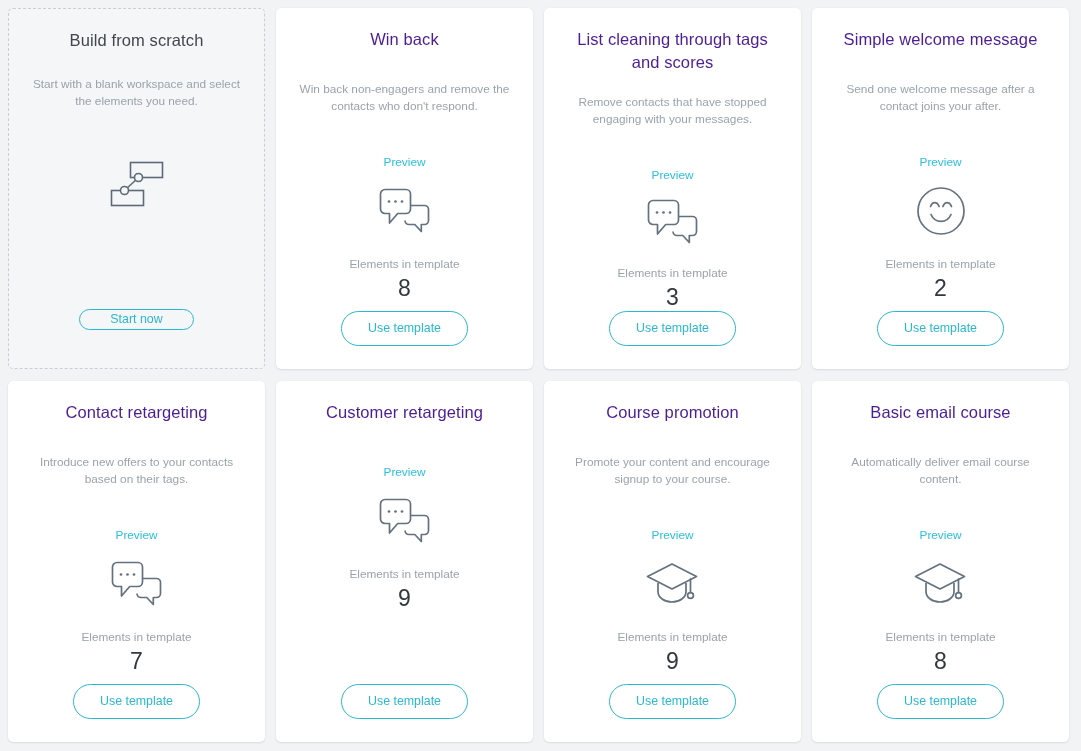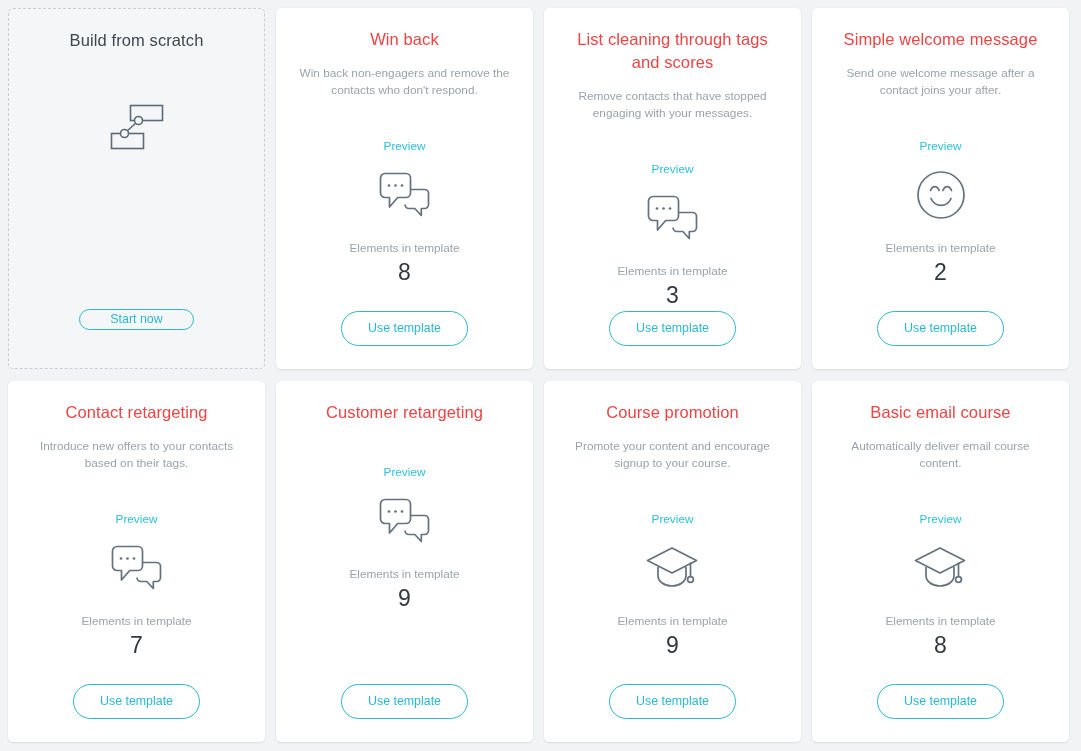--- a/index.html
+++ b/index.html
@@ -34,34 +34,34 @@
 
   .card.scratch {
     background: #f4f6f8;
     border: 1px dashed #c8ced6;
     box-shadow: none;
   }
 
   .card-title {
     font-size: 16.5px;
     line-height: 23px;
-    color: #ef4444;
+    color: #4c1d95;
     text-align: center;
     font-weight: 400;
     letter-spacing: 0.1px;
     min-height: 23px;
   }
   .card.scratch .card-title { color: #40474d; }
 
   .card-desc {
     font-size: 11.8px;
     line-height: 16.5px;
     color: #9aa3ab;
     text-align: center;
-    margin-top: 14px;
+    margin-top: 30px;
     max-width: 215px;
   }
   .card.scratch .card-desc { margin-top: 24px; }
 
   .preview-link {
     font-size: 11.8px;
     color: #2bc0dd;
     margin-top: 40px;
     text-decoration: none;
     cursor: pointer;
@@ -117,20 +117,21 @@
   .card:not(.scratch) .btn { margin-bottom: 7px; }
 
   .spacer { flex: 1 1 auto; }
 </style>
 </head>
 <body>
 
 <div id="grid">
     <div class="card scratch">
       <div class="card-title">Build from scratch</div>
+      <div class="card-desc">Start with a blank workspace and select the elements you need.</div>
       <div class="icon-wrap">
     <svg width="60" height="52" viewBox="0 0 60 52" fill="none" xmlns="http://www.w3.org/2000/svg">
       <rect x="23.5" y="4.5" width="32" height="15" stroke="#5d6b79" stroke-width="1.6" fill="none"></rect>
       <rect x="4.5" y="32.5" width="32" height="15" stroke="#5d6b79" stroke-width="1.6" fill="none"></rect>
       <line x1="18.5" y1="31.5" x2="30.5" y2="20.5" stroke="#5d6b79" stroke-width="1.6"></line>
       <circle cx="31.5" cy="19.5" r="4" stroke="#5d6b79" stroke-width="1.6" fill="#f4f6f8"></circle>
       <circle cx="17.5" cy="32.5" r="4" stroke="#5d6b79" stroke-width="1.6" fill="#f4f6f8"></circle>
     </svg>
       </div>
       <div class="spacer"></div>

